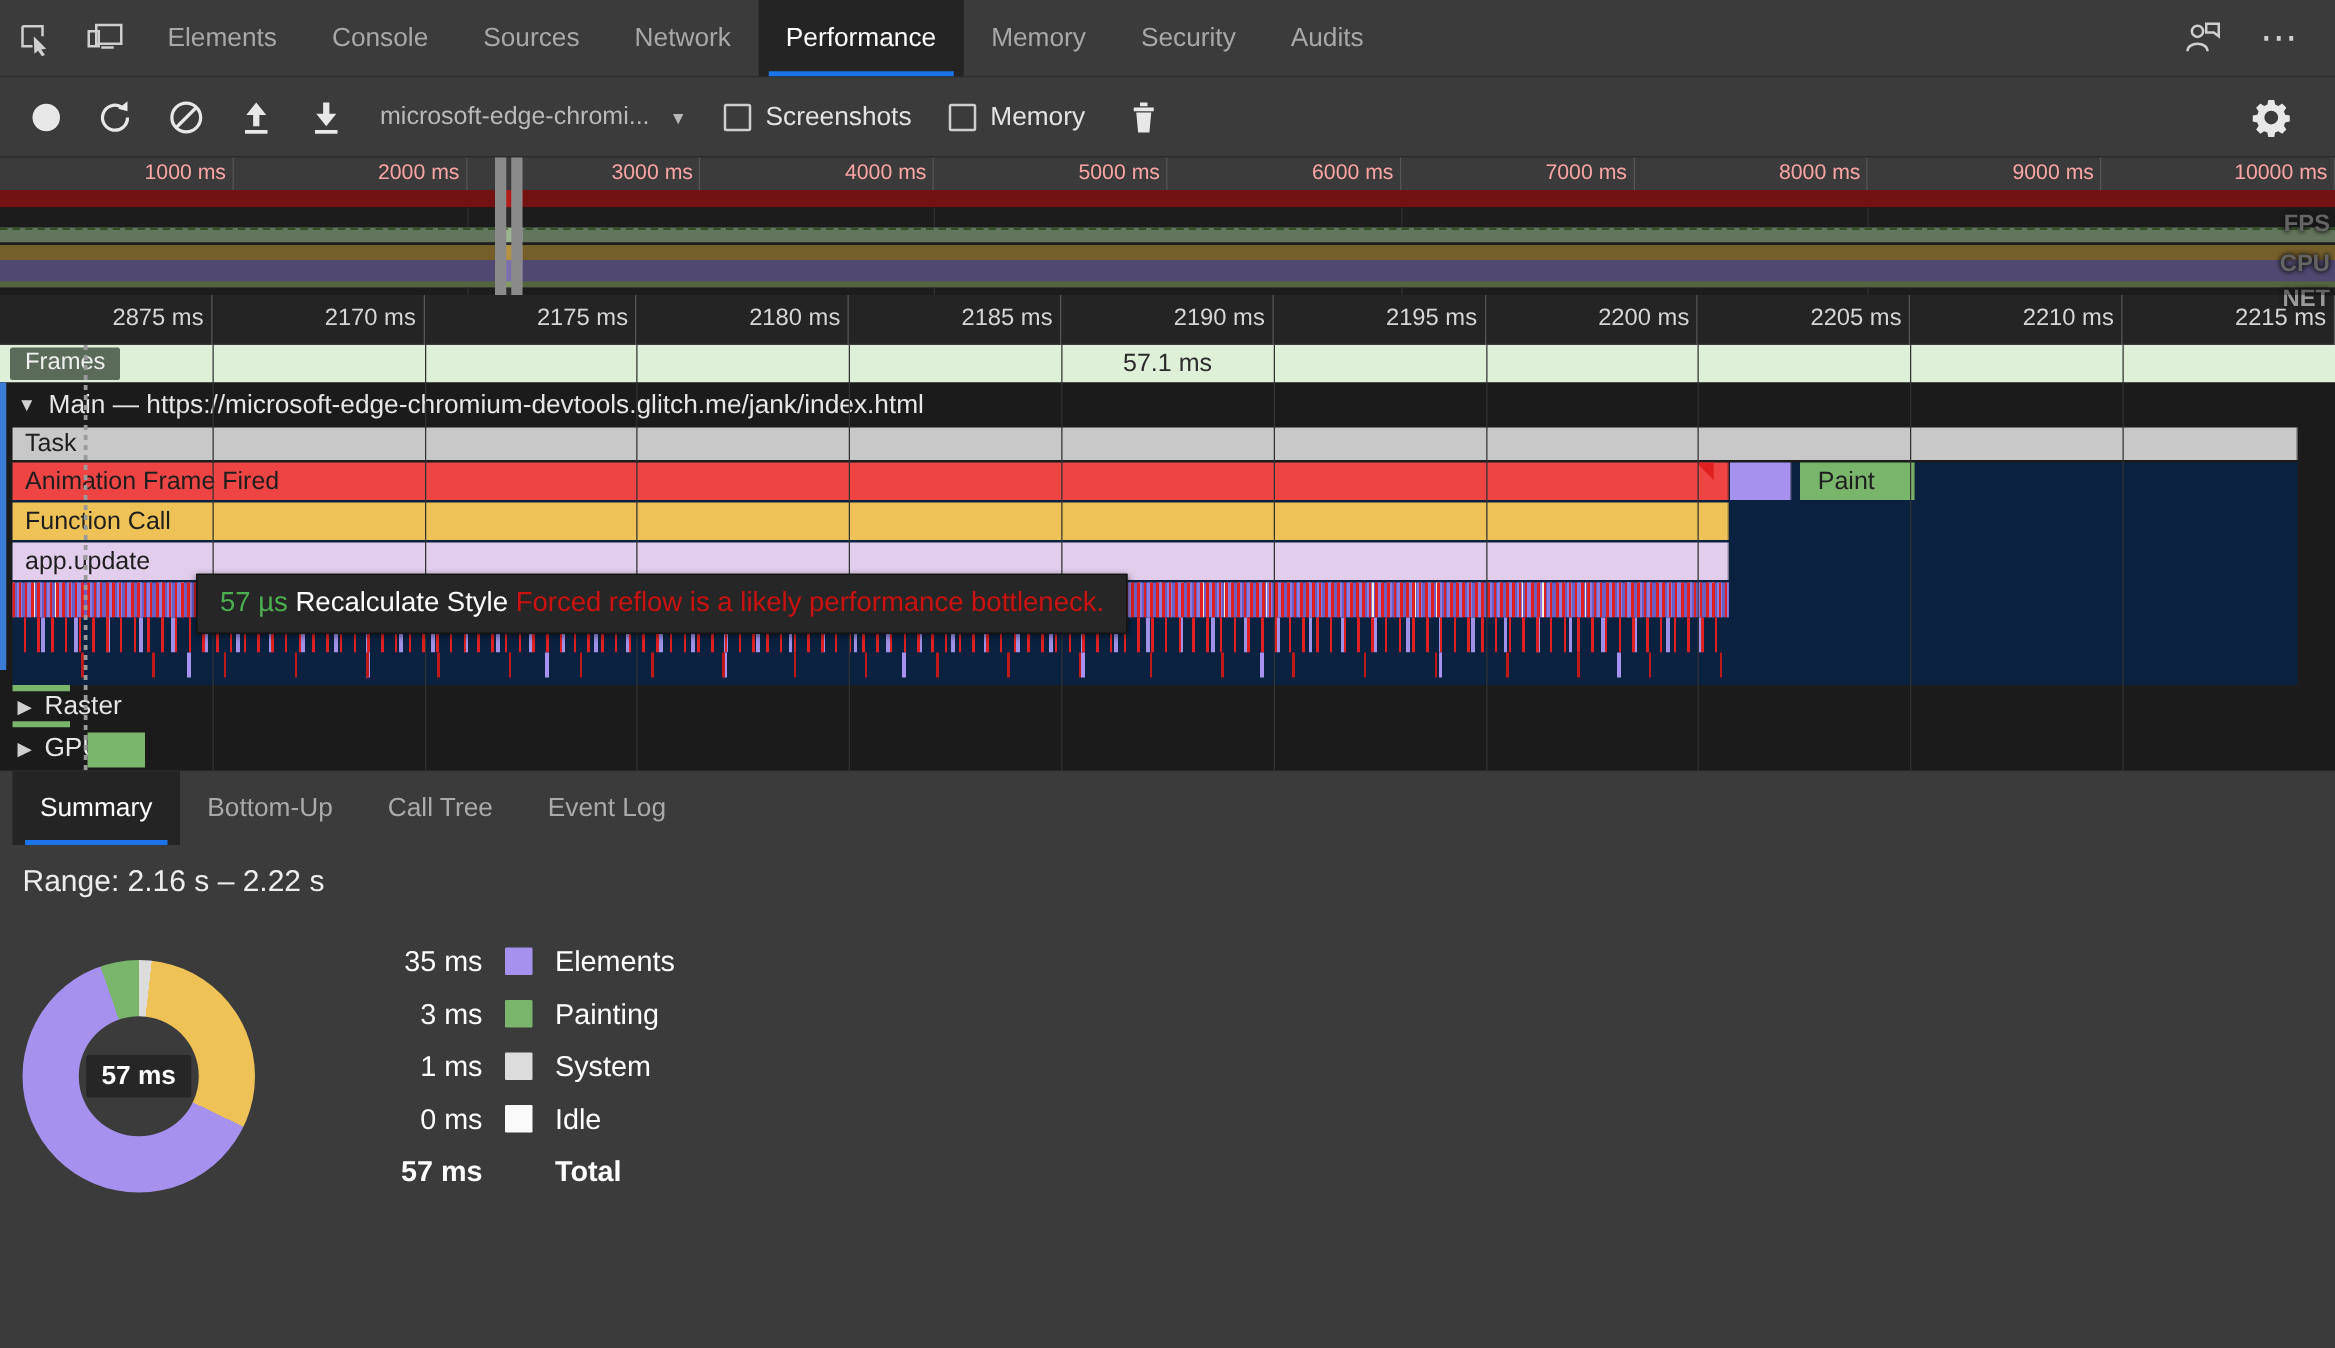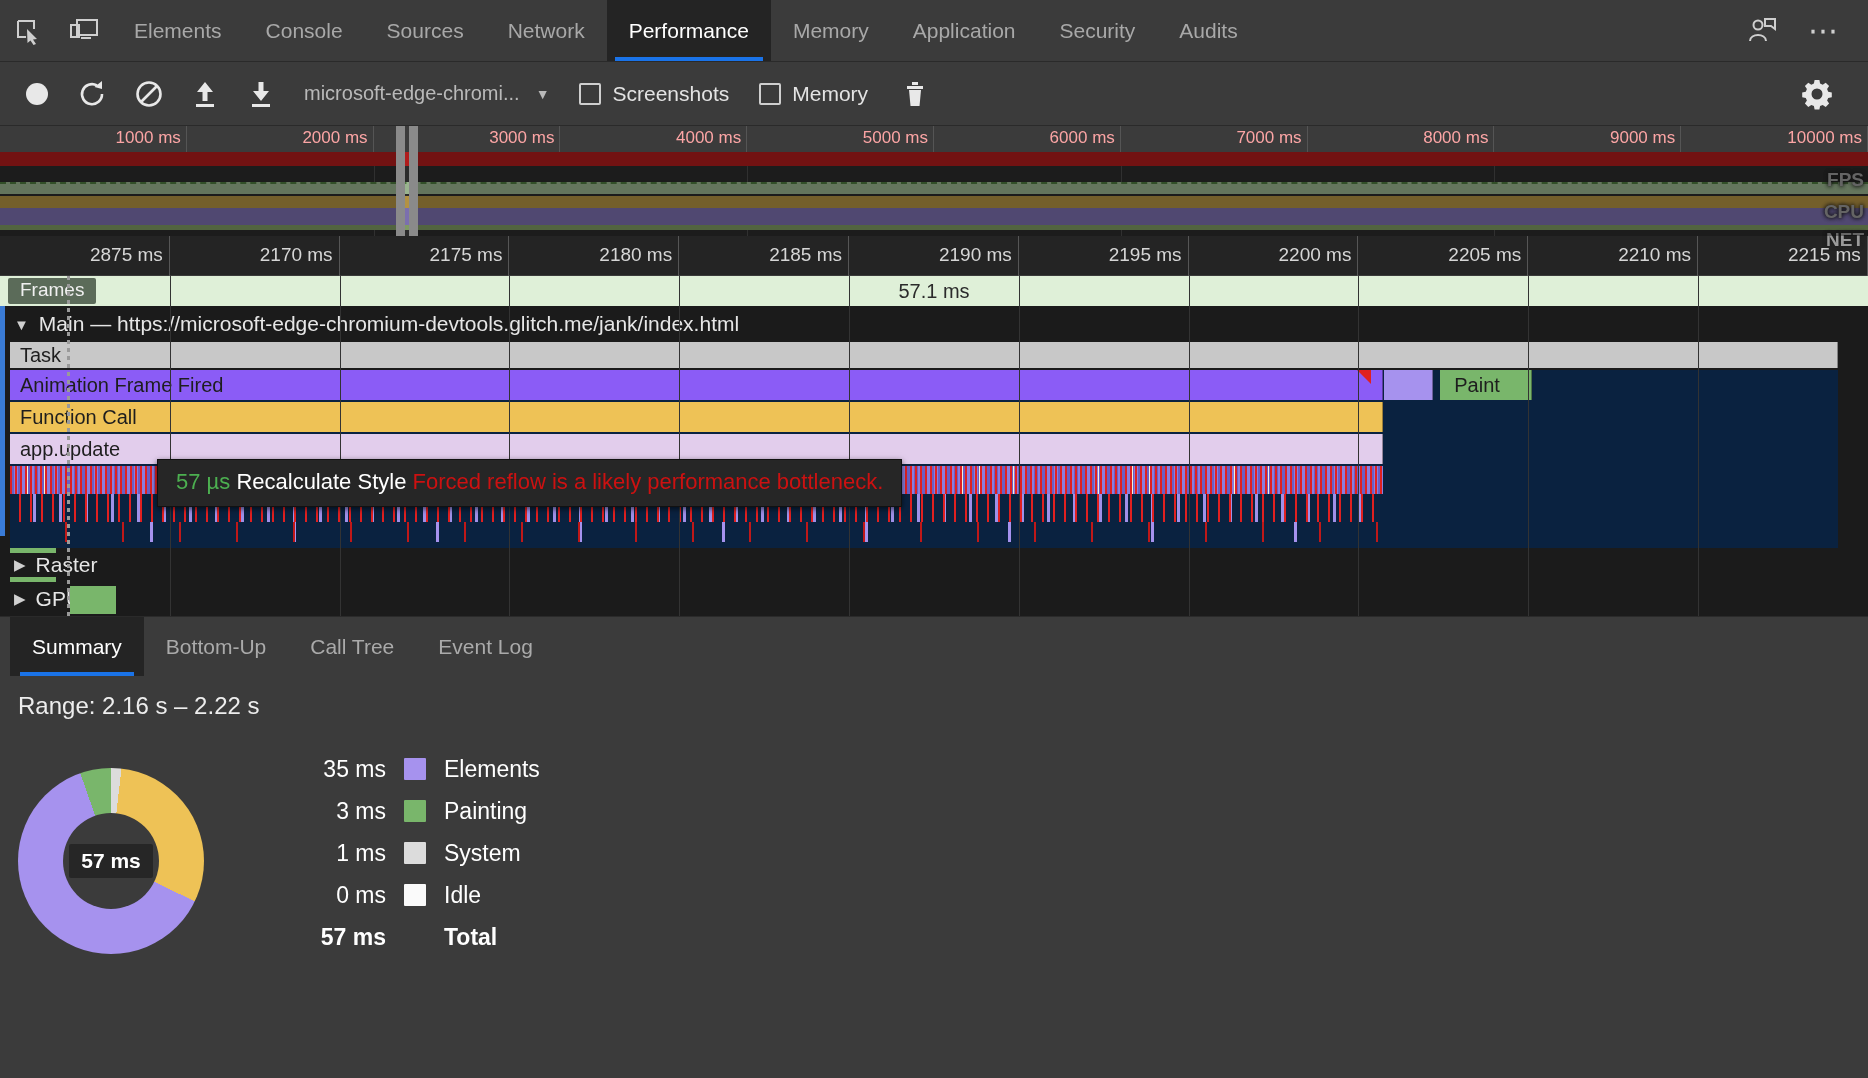--- a/index.html
+++ b/index.html
@@ -207,23 +207,20 @@
     <div class="tab">
         <span>Network</span>
       </div>
     <div class="tab active">
         <span>Performance</span>
       </div>
     <div class="tab">
         <span>Memory</span>
       </div>
     <div class="tab">
-        <span>Application</span>
-      </div>
-    <div class="tab">
         <span>Security</span>
       </div>
     <div class="tab">
         <span>Audits</span>
       </div>
 
     <div class="tabbar-right">
       <div class="tool-icon-btn">
         <svg width="30" height="30" viewBox="0 0 30 30">
           <circle cx="11" cy="9" r="4.5" fill="none" stroke="#cfcfcf" stroke-width="2"></circle>
@@ -422,21 +419,21 @@
       <span class="tri">▼</span>
       <span>Main — https://microsoft-edge-chromium-devtools.glitch.me/jank/index.html</span>
     </div>
     <div class="track-accent" style="top:30px;height:230px;"></div>
 
     <div class="bar" style="top:66px;left:10px;right:30px;height:26px;background:#c8c8c8;">
       <span>Task</span>
     </div>
 
     <div class="navy" style="top:94px;left:10px;right:30px;height:190px;"></div>
-    <div class="bar" style="top:94px;left:10px;width:73.5%;height:30px;background:#8b5cf6;text-align:right;">
+    <div class="bar" style="top:94px;left:10px;width:73.5%;height:30px;background:#ef4444;text-align:right;">
       <span>Animation Frame Fired</span>
     </div>
     <div class="warn-tri" style="top:94px;left:72.65%;"></div>
     <div class="bar" style="top:94px;left:74.1%;width:2.6%;height:30px;background:#a692ee;"></div>
     <div class="bar" style="top:94px;left:77.1%;width:4.9%;height:30px;background:#79b66b;padding-left:14px;">
       <span>Paint</span>
     </div>
 
     <div class="bar" style="top:126px;left:10px;width:73.5%;height:30px;background:#eec256;">
       <span>Function Call</span>

